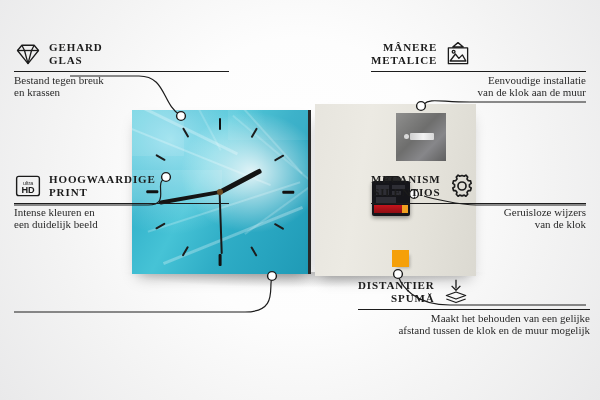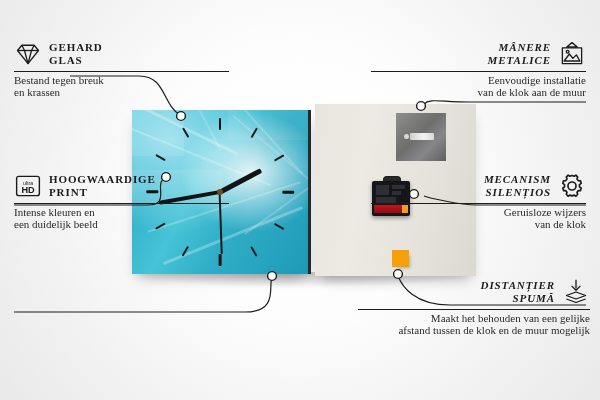--- a/index.html
+++ b/index.html
@@ -9,21 +9,21 @@
     background:#ffffff;
   }
   #stage{
     position:relative;width:600px;height:400px;overflow:hidden;
     background:
       radial-gradient(circle at 50% 45%, #ffffff 0%, #fdfdfd 38%, #f3f3f3 68%, #e9e9ea 100%);
   }
   
   .feature{position:absolute;width:215px;}
   .feature .head{display:flex;align-items:center;gap:7px;}
-  .feature.right .head{justify-content:flex-end;font-style:italic;}
+  .feature.right .head{}
   .ficon{width:28px;height:28px;flex:0 0 28px;display:block;}
   .ftitle{
     font-family:"Liberation Serif", serif;
     font-size:11px;font-weight:700;letter-spacing:.9px;
     color:#1b1b1b;line-height:13.5px;text-transform:uppercase;
     white-space:pre-line;
   }
   .feature.right .ftitle{text-align:right;}
   .rule{height:1px;background:#1c1c1c;margin-top:3px;width:100%;}
   .fdesc{

